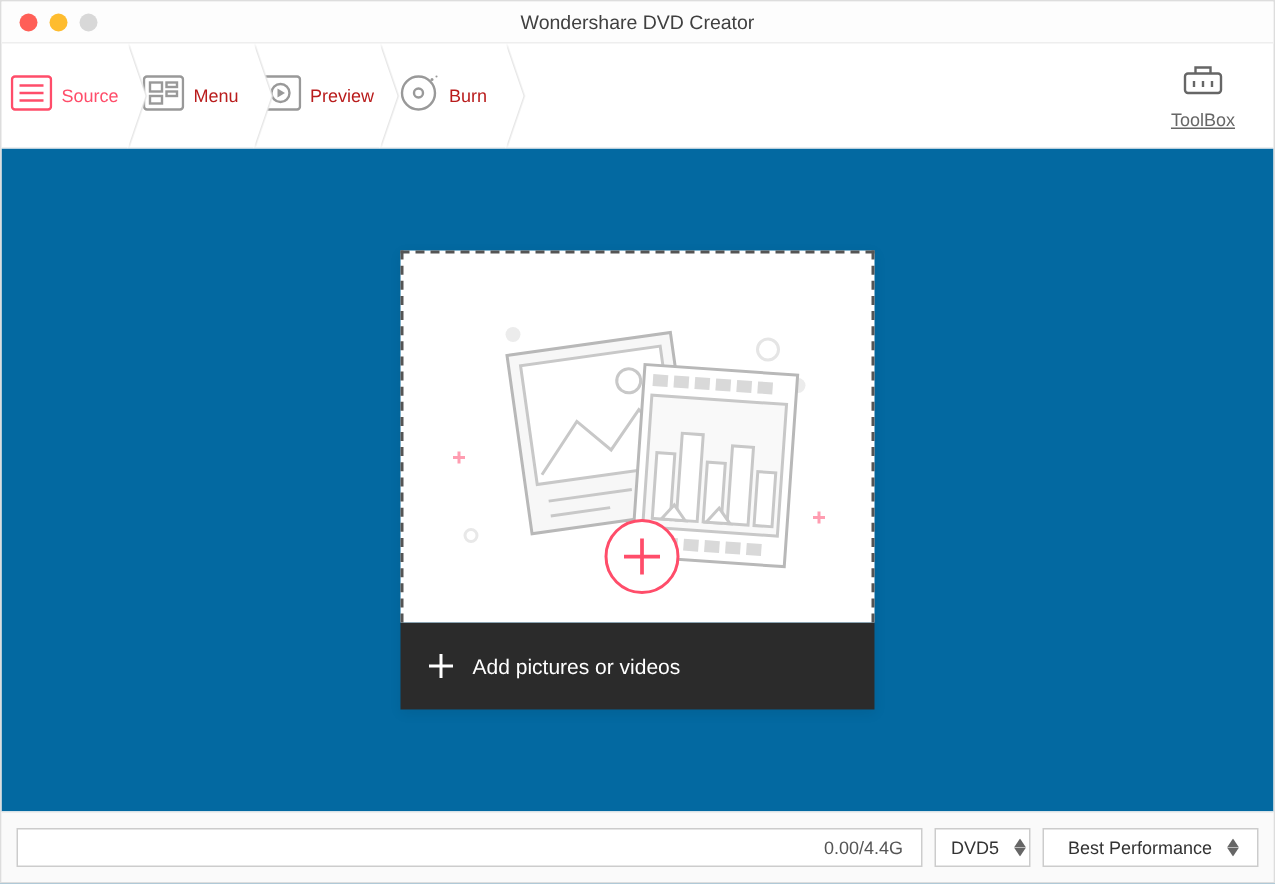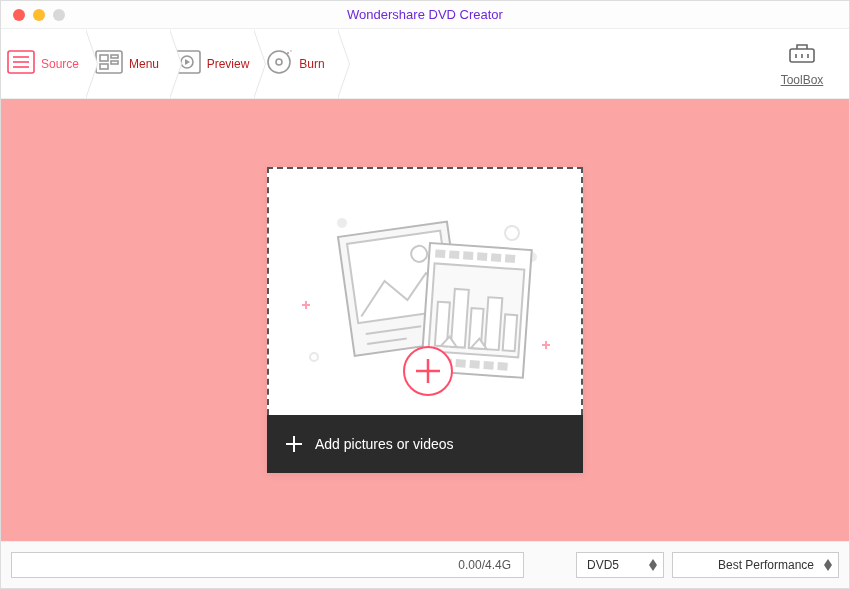--- a/index.html
+++ b/index.html
@@ -32,21 +32,21 @@
     width: 12px; height: 12px; border-radius: 50%;
     display: inline-block;
   }
   .tl-close { background: #ff5f57; }
   .tl-min { background: #febc2e; }
   .tl-max { background: #d8d8d8; }
   .title {
     flex: 1;
     text-align: center;
     font-size: 13px;
-    color: #6d28d9;
+    color: #404040;
   }
   .toolbar {
     height: 70px;
     display: flex;
     align-items: center;
     border-bottom: 1px solid #eee;
     position: relative;
   }
   .breadcrumb {
     display: flex;
@@ -93,21 +93,21 @@
     justify-content: center;
     gap: 6px;
     cursor: pointer;
   }
   .toolbox .label { font-size: 12px; color: #666; text-decoration: underline; }
   .content {
     height: 442px;
     display: flex;
     align-items: center;
     justify-content: center;
-    background: #fca5a5;
+    background: #0369a1;
   }
   .dropzone {
     width: 316px;
     display: flex;
     flex-direction: column;
     box-shadow: 0 2px 8px rgba(0,0,0,0.08);
   }
   .drop-illustration {
     height: 248px;
     border: 2px dashed #555;
@@ -164,22 +164,22 @@
     font-size: 12px;
     color: #333;
     gap: 6px;
     cursor: pointer;
   }
   .select .stepper {
     display: flex; flex-direction: column; line-height: 0;
     margin-left: 4px;
   }
   .select .stepper svg { display: block; }
-  .select.disc { width: 88px; justify-content: space-between; margin-left: 44px;}
-  .select.quality { width: 167px; justify-content: flex-end;}
+  .select.disc { width: 64px; justify-content: space-between;}
+  .select.quality { width: 144px; justify-content: center;}
 </style>
 </head>
 <body>
 
 <div class="titlebar">
   <div class="traffic-lights">
     <span class="tl-close"></span>
     <span class="tl-min"></span>
     <span class="tl-max"></span>
   </div>

